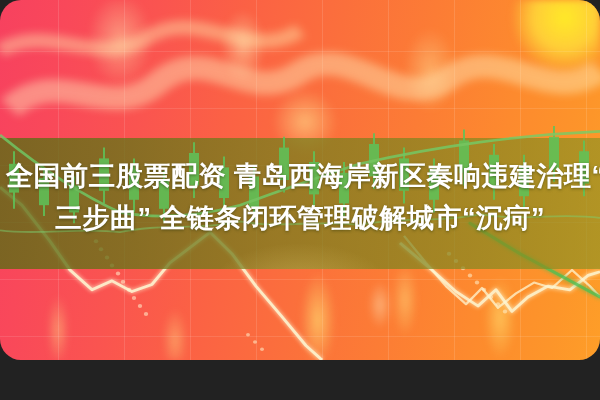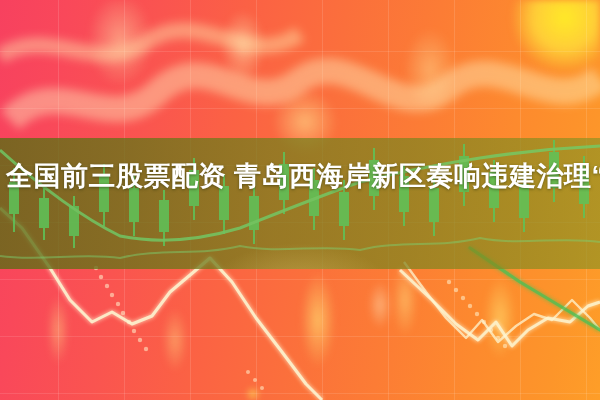--- a/index.html
+++ b/index.html
@@ -3,23 +3,24 @@
 <meta charset="utf-8">
 <style>
   html, body {
     margin: 0;
     padding: 0;
     background: #222;
   }
   #banner {
     position: relative;
     width: 600px;
-    height: 400px;
+    height: 360px;
     overflow: hidden;
     font-family: "Liberation Sans", "DejaVu Sans", sans-serif;
+    border-radius: 21px;
   }
   .layer {
     position: absolute;
     inset: 0;
     width: 100%;
     height: 100%;
   }
   
   #bg-gradient {
     background: linear-gradient(100deg,
@@ -214,15 +215,16 @@
       </g>
       <path d="M0,150 C40,186 80,216 120,236 C160,244 200,240 240,228 C280,212 320,196 360,182 C400,172 440,164 480,158 C520,152 560,148 600,146" fill="none" stroke="#6fcf6a" stroke-width="3" opacity="0.9"></path>
       <path d="M0,256 C40,262 80,252 120,258 C160,248 200,256 240,246 C280,254 320,244 360,250 C400,240 440,248 480,238 C520,246 560,236 600,242" fill="none" stroke="#7ad472" stroke-width="2" opacity="0.55"></path>
     </g>
   </svg>
 
   <div id="green-glow"></div>
 
   <div id="headline">
     <span class="line">全国前三股票配资 青岛西海岸新区奏响违建治理“</span>
+    <span class="line">三步曲” 全链条闭环管理破解城市“沉疴”</span>
   </div>
 
 </div>
 
 </body></html>

